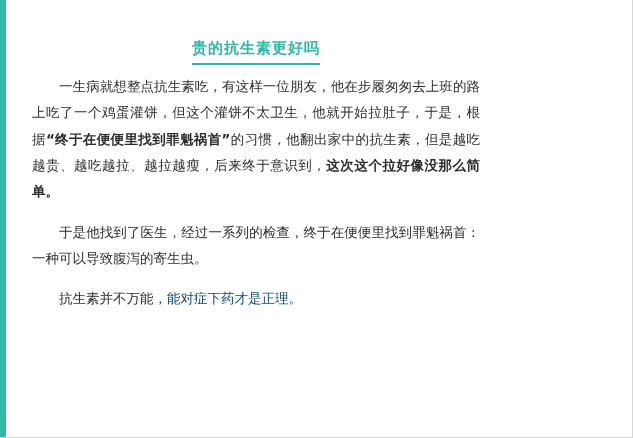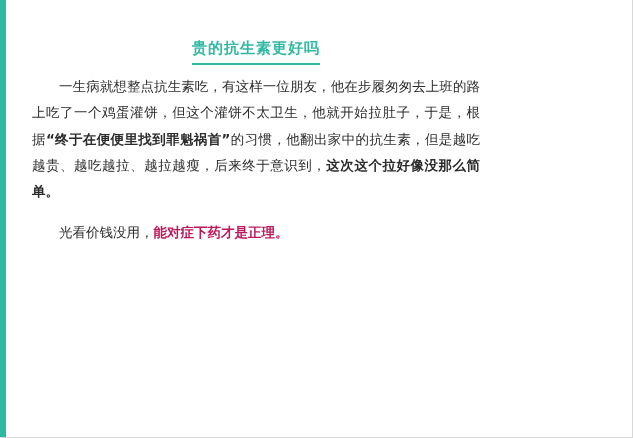--- a/index.html
+++ b/index.html
@@ -64,31 +64,32 @@
     margin: 0 0 14px 0;
     text-indent: 2em;
   }
   .para:last-child {
     margin-bottom: 0;
   }
   .bold {
     font-weight: bold;
   }
   .accent-text {
-    color: #be185d;
-    font-weight: bold;
+    color: #0c4a6e;
+    font-weight: normal;
   }
 </style>
 </head>
 <body>
 
 <div class="page">
   <div class="accent-bar"></div>
   <div class="content">
     <div class="title-wrap">
       <span class="title">贵的抗生素更好吗</span>
     </div>
     <div class="body-text" id="body">
         <div class="para"><span>一生病就想整点抗生素吃，有这样一位朋友，他在步履匆匆去上班的路上吃了一个鸡蛋灌饼，但这个灌饼不太卫生，他就开始拉肚子，于是，根据</span><span class="bold">“终于在便便里找到罪魁祸首”</span><span>的习惯，他翻出家中的抗生素，但是越吃越贵、越吃越拉、越拉越瘦，后来终于意识到，</span><span class="bold">这次这个拉好像没那么简单。</span></div>
-        <div class="para"><span>光看价钱没用，</span><span class="accent-text">能对症下药才是正理。</span></div>
+        <div class="para"><span>于是他找到了医生，经过一系列的检查，终于在便便里找到罪魁祸首：一种可以导致腹泻的寄生虫。</span></div>
+        <div class="para"><span>抗生素并不万能，</span><span class="accent-text">能对症下药才是正理。</span></div>
       </div>
   </div>
 </div>
 
 </body></html>

